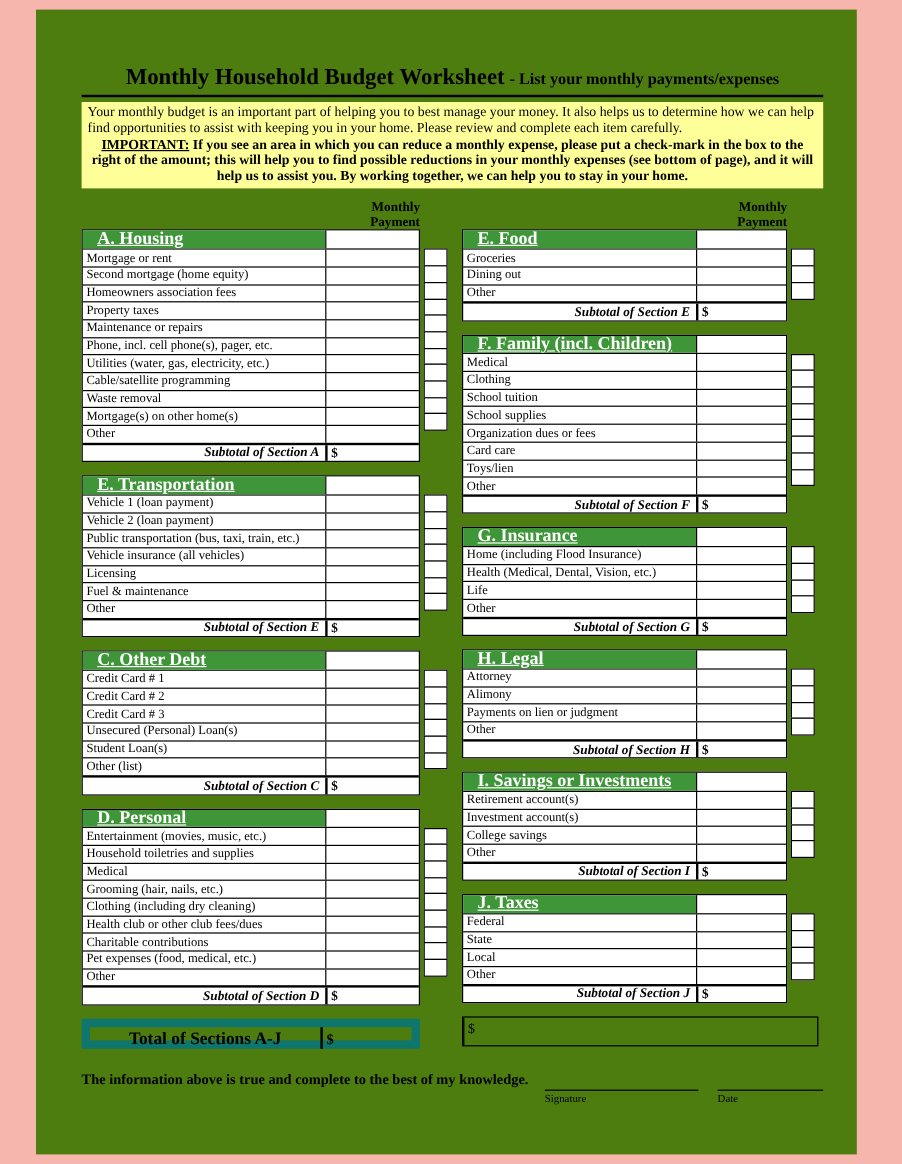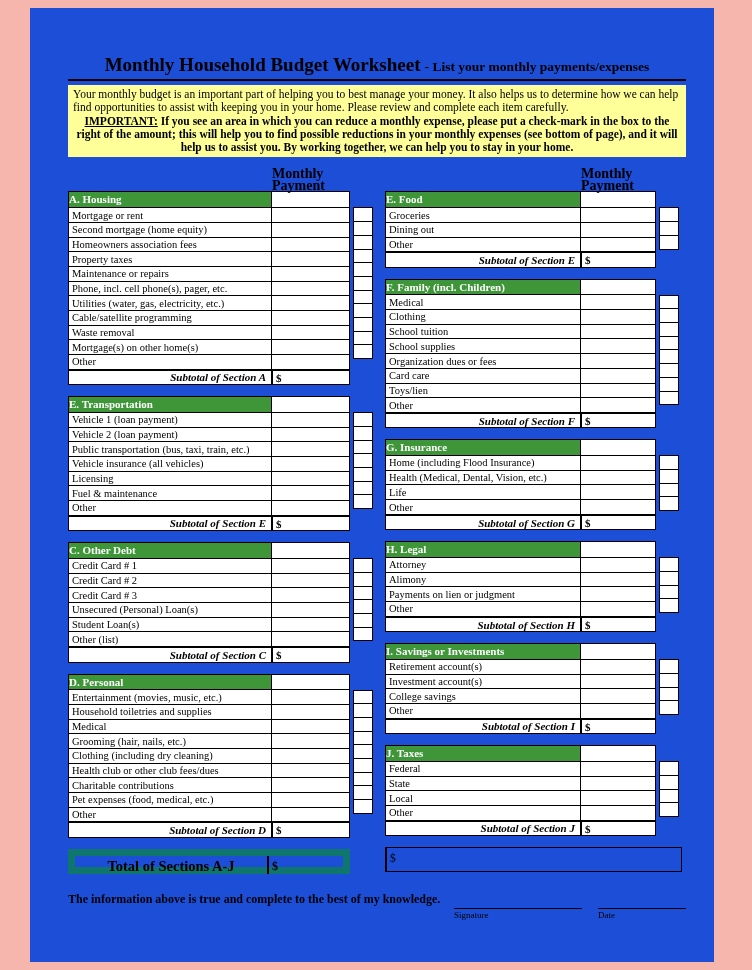--- a/index.html
+++ b/index.html
@@ -1,45 +1,45 @@
 <!DOCTYPE html>
 <html><head>
 <meta charset="utf-8">
 <style>
   * { margin:0; padding:0; box-sizing:border-box; }
   html,body { width:752px; height:970px; overflow:hidden; }
   body { background:#f6b5ad; font-family:"Liberation Serif", serif; color:#000; position:relative; }
-  .page { position:absolute; left:30px; top:8px; width:684px; height:954px; background:#1d4ed8; }
+  .page { position:absolute; left:30px; top:8px; width:684px; height:954px; background:#4d7c0f; }
   .content { padding:0 28px 0 38px; }
 
   .title-row { margin-top:46px; text-align:center; border-bottom:2px solid #000; padding-bottom:3px; white-space:nowrap; }
   .t1 { font-size:19px; font-weight:bold; }
   .t2 { font-size:13.5px; font-weight:bold; }
 
   .intro-box { margin-top:4px; background:#ffff99; padding:3px 5px; font-size:11.5px; line-height:13.3px; }
   .imp { font-weight:bold; text-align:center; }
   .imp-label { text-decoration:underline; }
 
   .cols { display:flex; margin-top:10px; }
   .col-left { width:305px; margin-right:12px; }
   .col-right { width:297px; }
   .col-head { position:relative; height:24px; }
-  .mp { position:absolute; text-align:left; font-weight:bold; font-size:14px; line-height:11.5px; top:1px; }
+  .mp { position:absolute; text-align:right; font-weight:bold; font-size:11px; line-height:11.5px; top:1px; }
   .col-left .mp { left:204px; width:78px; }
   .col-right .mp { left:196px; width:75px; }
 
   .section { display:flex; margin-bottom:11px; align-items:flex-start; }
   .tbl { width:282px; border:1.5px solid #000; background:#fff; }
   .col-right .tbl { width:271px; }
   .row { display:flex; height:14.7px; align-items:center; }
   .row + .row { border-top:1px solid #000; }
   .lbl { flex:1; min-width:0; padding:0 2px 0 3px; font-size:10.5px; white-space:nowrap; overflow:hidden; }
   .pay { width:78px; align-self:stretch; border-left:1px solid #000; }
   .col-right .pay { width:75px; }
-  .row.head .lbl { background:#3e9639; color:#fff; font-weight:bold; font-size:11px; padding-left:0; align-self:stretch; line-height:14.2px; }
+  .row.head .lbl { background:#3e9639; color:#fff; font-weight:bold; font-size:15px; padding-left:12px; align-self:stretch; line-height:14.2px;text-decoration:underline; }
   .row.sub { border-top:2px solid #000; height:15.5px; }
   .row.sub .lbl { text-align:right; font-weight:bold; font-style:italic; font-size:11px; padding-right:5px; }
   .row.sub .pay { border-left:2px solid #000; font-weight:bold; font-size:11px; padding-left:3px; line-height:14px; }
   .chks { width:20px; margin-left:3px; margin-top:16px; }
   .chk { height:14.7px; border:1px solid #000; background:#fff; }
   .chk + .chk { margin-top:-1px; }
 
   .total-row { display:flex; width:282px; border:7px solid #0f766e; height:25px; align-items:flex-start; margin-top:2px; }
   .total-row .t-lbl { flex:1; text-align:center; font-weight:bold; font-size:14.5px; line-height:20px; }
   .total-row .t-pay { width:76px; border-left:2px solid #000; font-weight:bold; font-size:12px; padding:3px 0 0 3px; }

